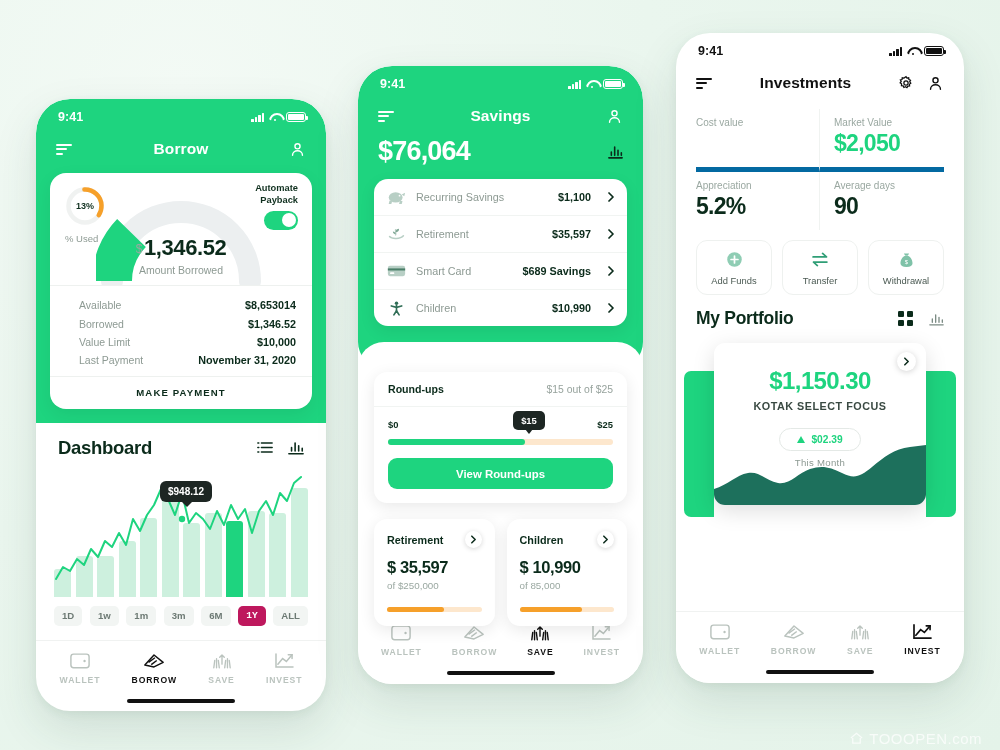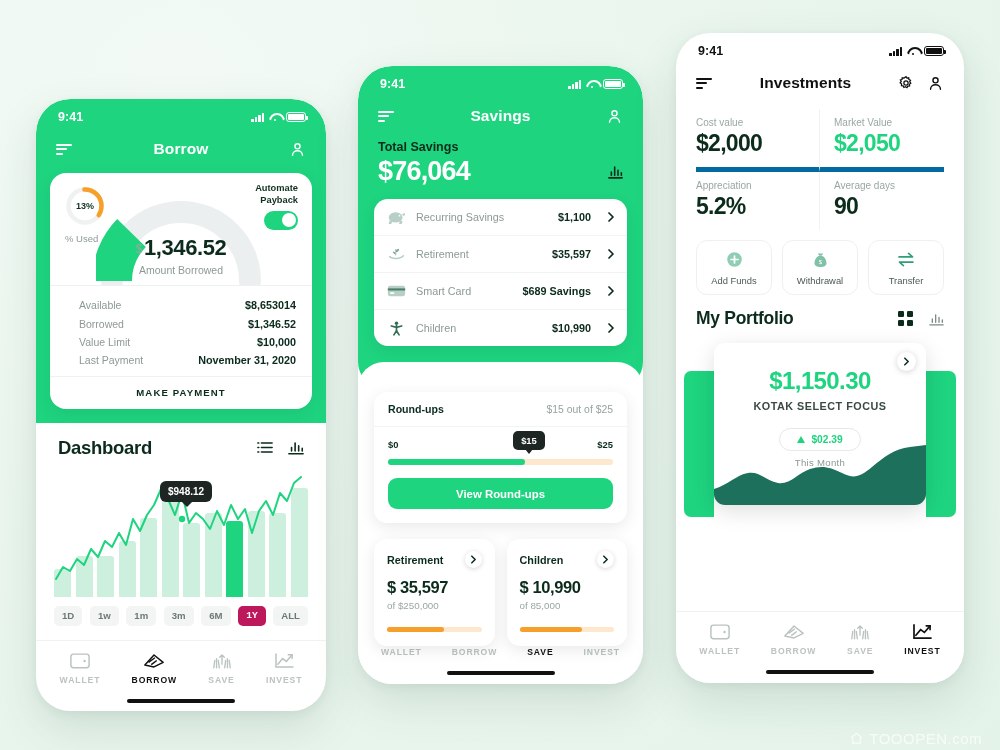--- a/index.html
+++ b/index.html
@@ -407,23 +407,20 @@
           </span>
         <span class="nav-title">Savings</span>
         <span>
           <svg width="17" height="17" viewBox="0 0 24 24" fill="none" stroke="#fff" stroke-width="2" stroke-linecap="round">
             <circle cx="12" cy="7.5" r="3.6"></circle>
               <path d="M5 20c0-3.8 3.1-6.2 7-6.2s7 2.4 7 6.2"></path>
           </svg>
         </span>
       </div>
 
-      <div class="p2-total">
-        <div class="lb">Total Savings</div>
-      </div>
       <div class="p2-amtrow">
         <span class="p2-amt">$76,064</span>
         <span>
           <svg width="15" height="14" viewBox="0 0 18 16" fill="none" stroke="#0b2b1b" stroke-width="1.9" stroke-linecap="round">
             <path d="M1 15h16"></path>
               <path d="M4 12V8M8 12V2M12 12V6M16 12V9"></path>
           </svg>
         </span>
       </div>
 
@@ -628,21 +625,20 @@
             <circle cx="12" cy="7.5" r="3.6"></circle>
               <path d="M5 20c0-3.8 3.1-6.2 7-6.2s7 2.4 7 6.2"></path>
           </svg>
         </span>
       </span>
     </div>
 
     <div class="stats">
       <div class="stat b1">
         <div class="k">Cost value</div>
-        <div class="v">$2,000</div>
       </div>
       <div class="stat b2 pl">
         <div class="k">Market Value</div>
         <div class="v green">$2,050</div>
       </div>
       <div class="stat b3">
         <div class="k">Appreciation</div>
         <div class="v">5.2%</div>
       </div>
       <div class="stat pl">
@@ -653,33 +649,33 @@
 
     <div class="acts">
       <div class="act">
         <svg width="19" height="19" viewBox="0 0 22 22" fill="none" stroke="#2f9e76" stroke-width="2" stroke-linecap="round">
           <circle cx="11" cy="11" r="8.4" fill="#8fcdb4" stroke="none"></circle>
           <path d="M11 7v8M7 11h8" stroke="#ffffff"></path>
         </svg>
         <span class="al">Add Funds</span>
       </div>
       <div class="act">
+        <svg width="20" height="19" viewBox="0 0 22 22" fill="none" stroke="#2f9e76" stroke-width="2" stroke-linecap="round" stroke-linejoin="round">
+          <path d="M3 8h15M14 4l4.5 4"></path>
+            <path d="M19 14H4M8 18l-4.5-4"></path>
+        </svg>
+        <span class="al">Transfer</span>
+      </div>
+      <div class="act">
         <svg width="19" height="19" viewBox="0 0 22 22" fill="#7fc2a8">
           <path d="M8 4h6l-1.4 2.4H9.4z"></path>
           <path d="M11 6.4c4 0 7 5 7 9 0 2.6-2.4 4.2-7 4.2S4 18 4 15.4c0-4 3-9 7-9z"></path>
           <text x="11" y="16" font-size="7" fill="#ffffff" text-anchor="middle" font-family="Liberation Sans, sans-serif">$</text>
         </svg>
         <span class="al">Withdrawal</span>
-      </div>
-      <div class="act">
-        <svg width="20" height="19" viewBox="0 0 22 22" fill="none" stroke="#2f9e76" stroke-width="2" stroke-linecap="round" stroke-linejoin="round">
-          <path d="M3 8h15M14 4l4.5 4"></path>
-            <path d="M19 14H4M8 18l-4.5-4"></path>
-        </svg>
-        <span class="al">Transfer</span>
       </div>
     </div>
 
     <div class="pf-head">
       <span class="pf-title">My Portfolio</span>
       <span class="pf-icons">
         <span>
           <svg width="15" height="15" viewBox="0 0 16 16" fill="#0b2b1b">
             <rect x="0" y="0" width="6.4" height="6.4" rx="1.2"></rect>
               <rect x="9.6" y="0" width="6.4" height="6.4" rx="1.2"></rect>

